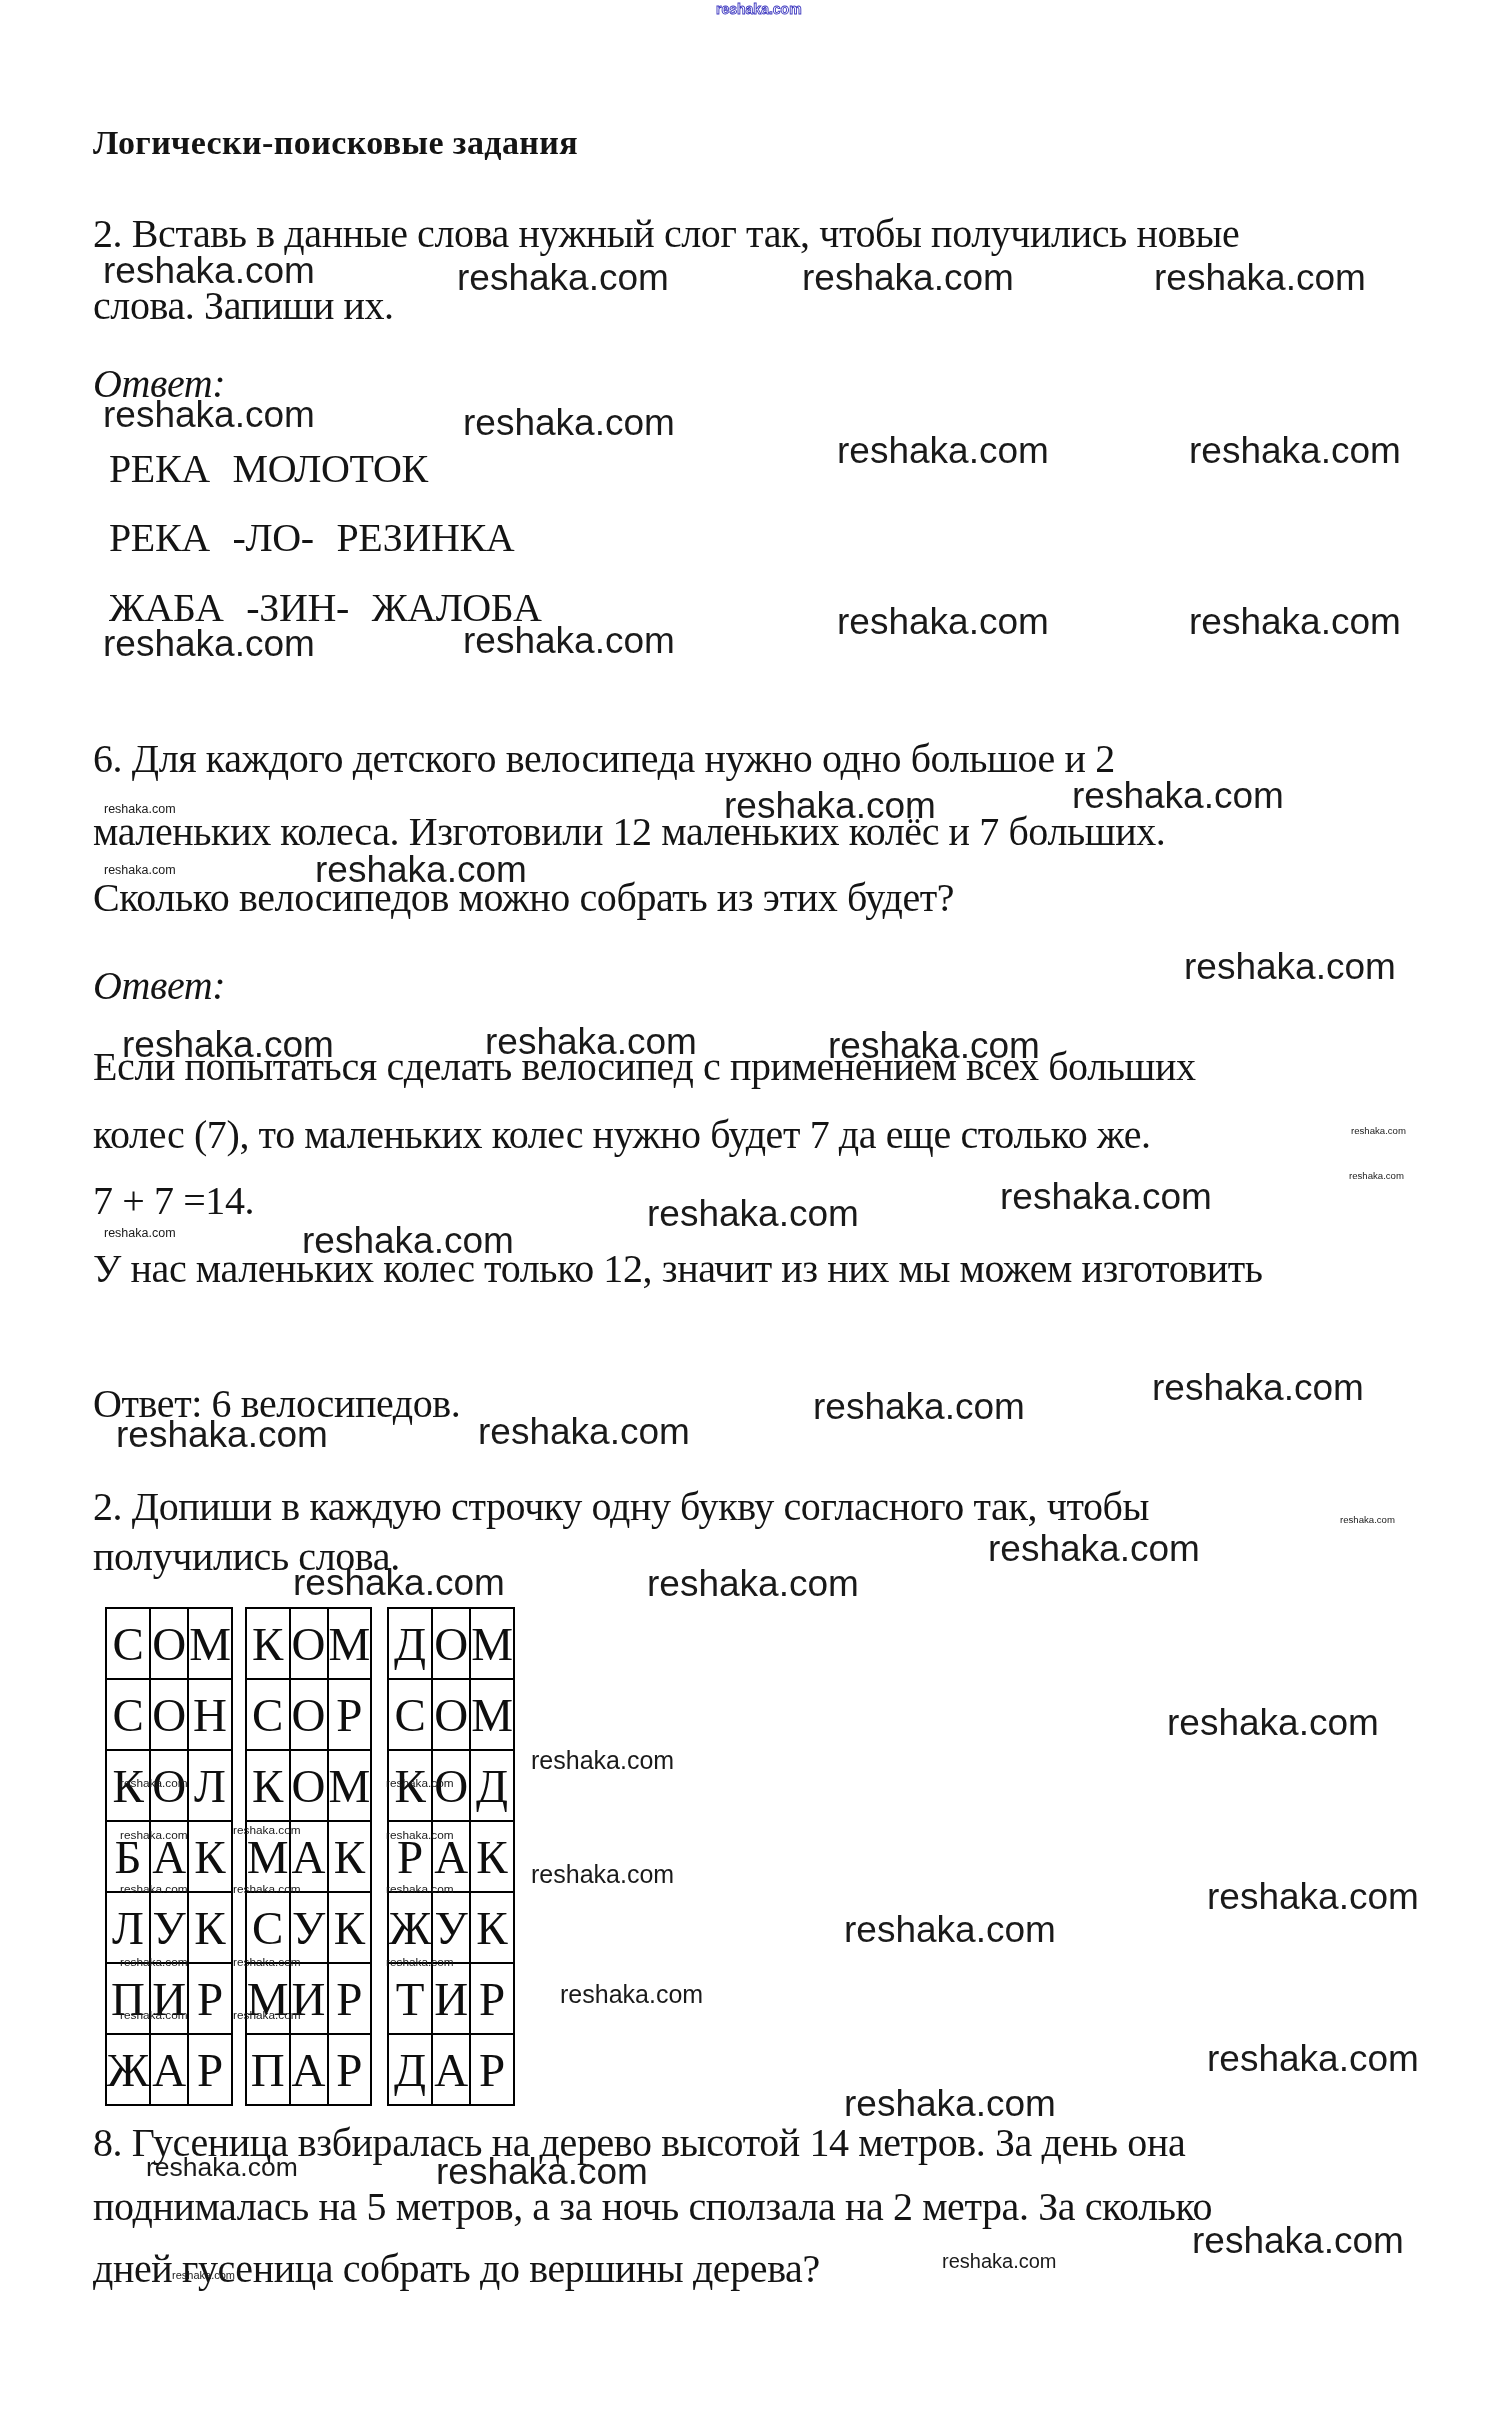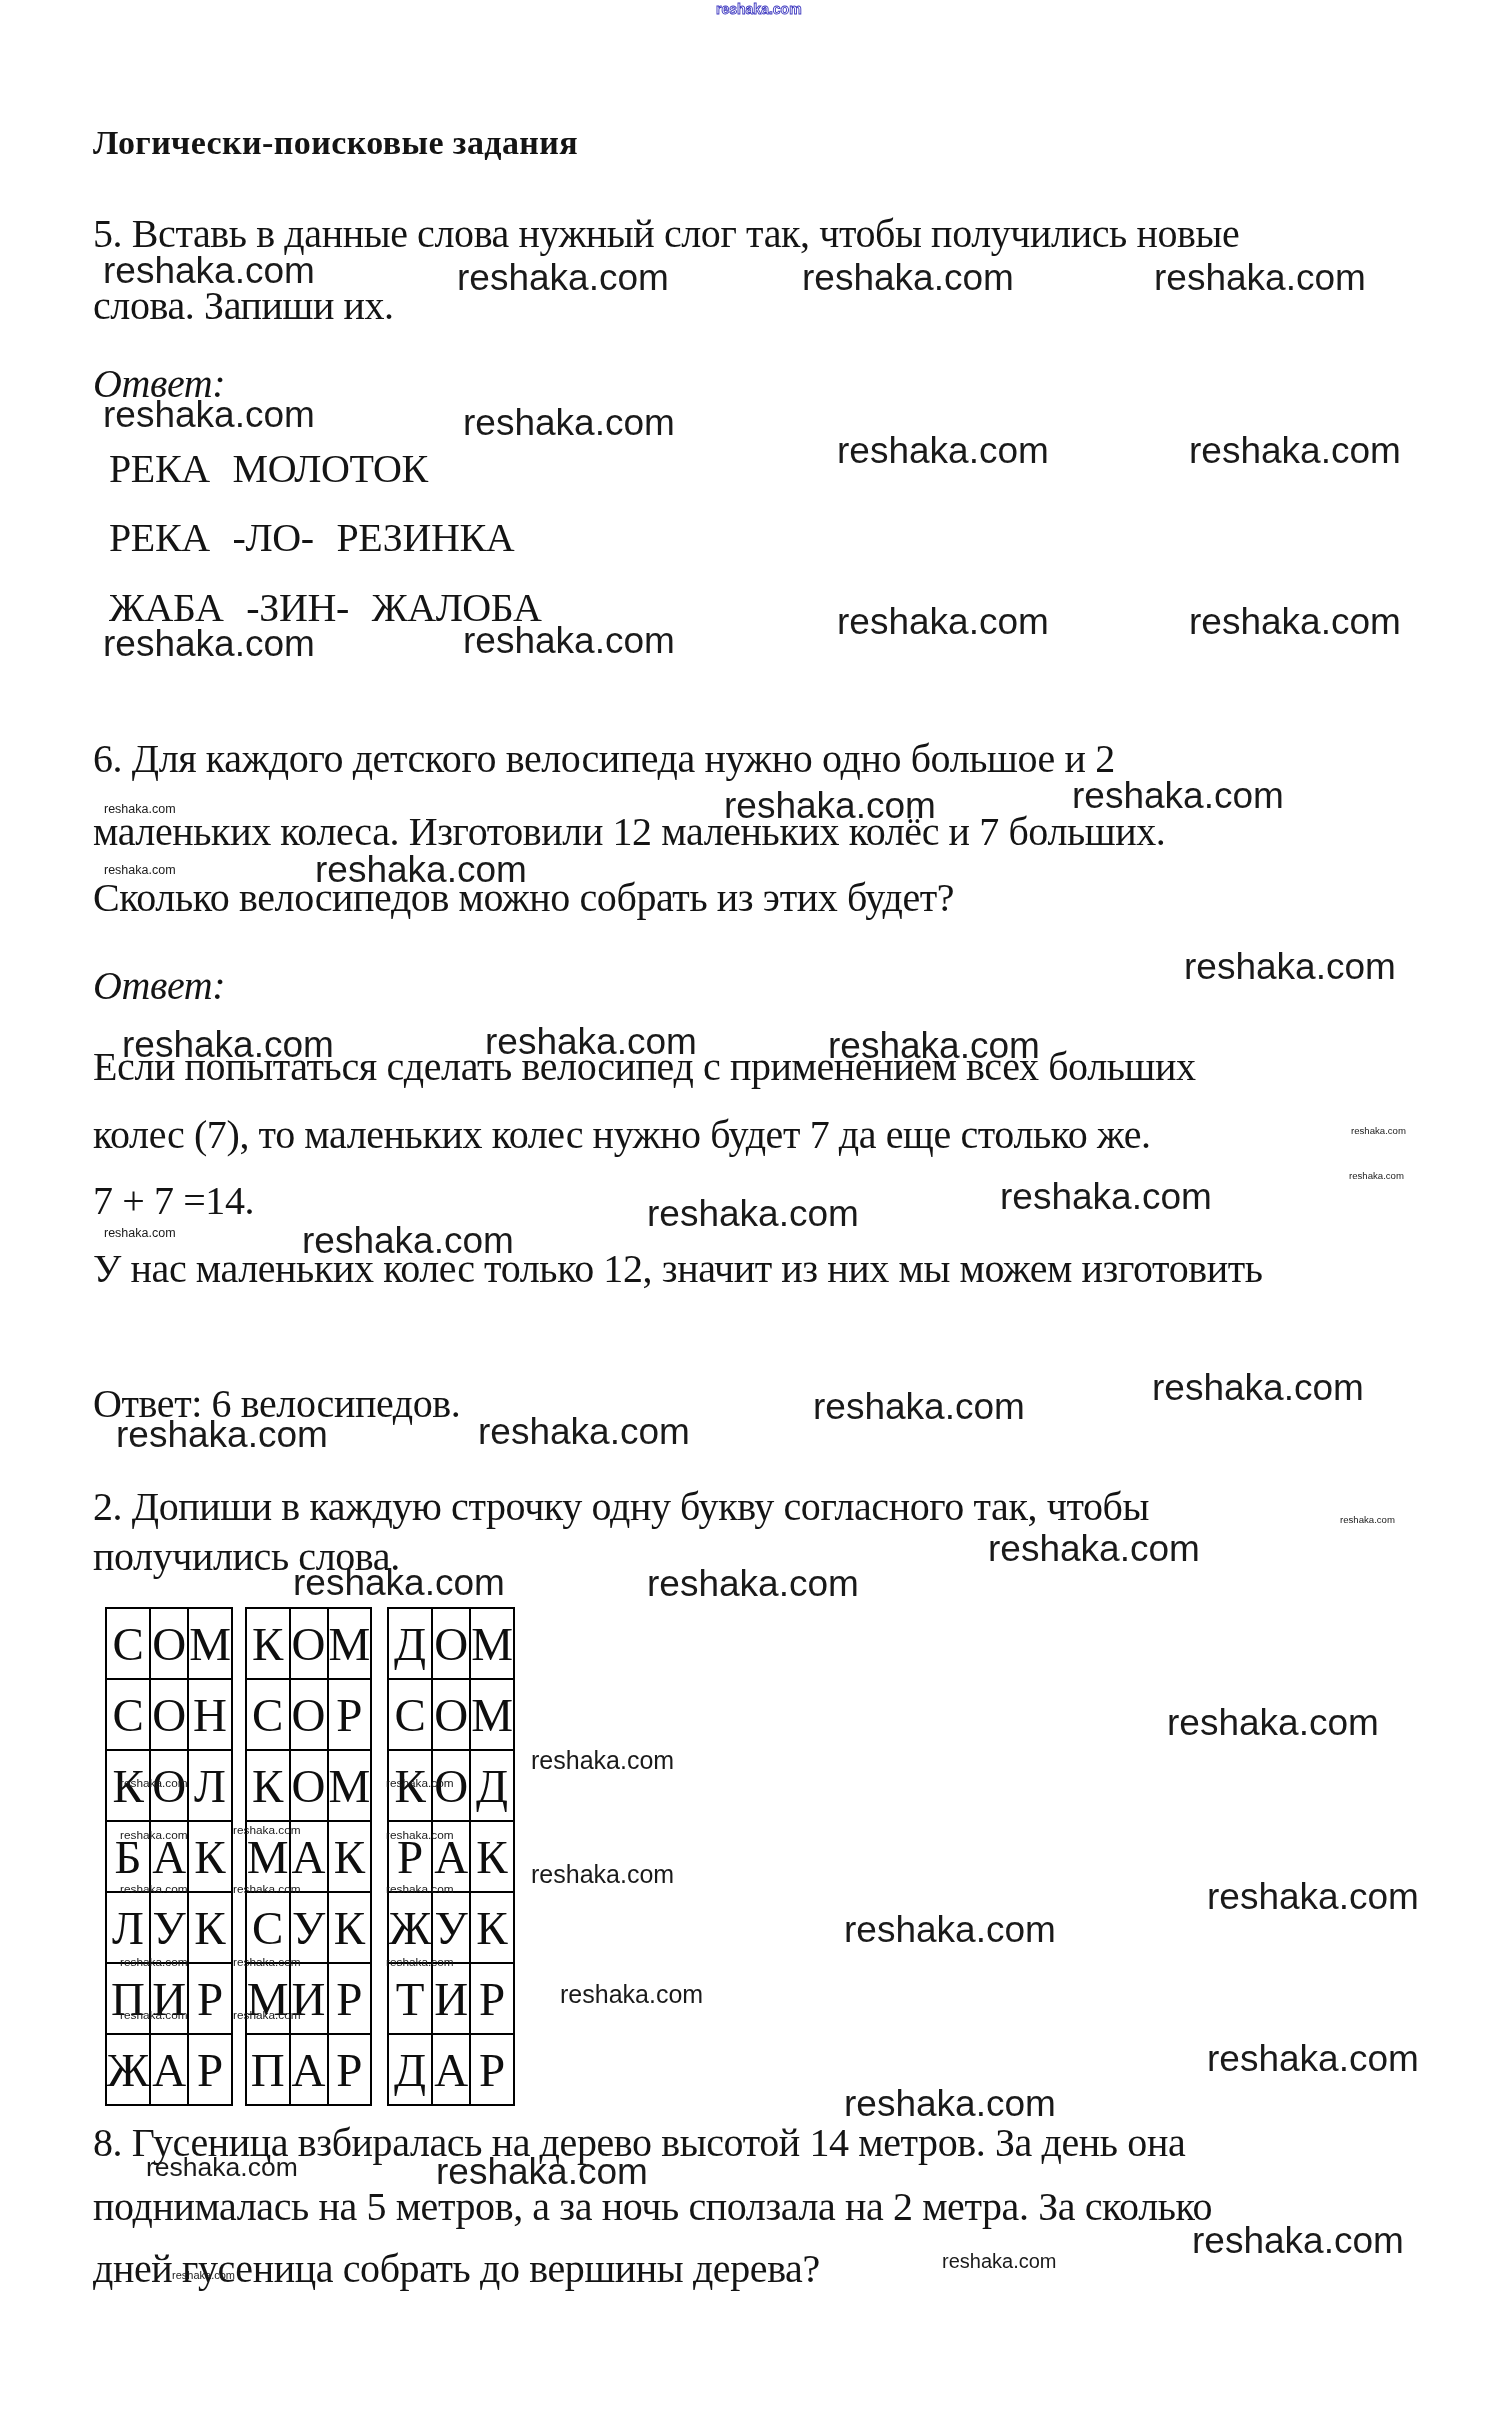--- a/index.html
+++ b/index.html
@@ -76,21 +76,21 @@
   .grid-wrap td.w1{ width:40px; }
   .grid-wrap td.w3{ width:41px; }
 </style>
 </head>
 <body>
 
 <div id="page">
 
   <div class="line heading" style="top:124px">Логически-поисковые задания</div>
 
-  <div class="line" style="top:210px">5. Вставь в данные слова нужный слог так, чтобы получились новые</div>
+  <div class="line" style="top:210px">2. Вставь в данные слова нужный слог так, чтобы получились новые</div>
   <div class="line" style="top:282px">слова. Запиши их.</div>
   <div class="line italic" style="top:360px">Ответ:</div>
   <div class="line caps" style="top:445px;left:109px">РЕКА МОЛОТОК</div>
   <div class="line caps" style="top:514px;left:109px">РЕКА -ЛО- РЕЗИНКА</div>
   <div class="line caps" style="top:584px;left:109px">ЖАБА -ЗИН- ЖАЛОБА</div>
 
   <div class="line" style="top:735px">6. Для каждого детского велосипеда нужно одно большое и 2</div>
   <div class="line" style="top:808px">маленьких колеса. Изготовили 12 маленьких колёс и 7 больших.</div>
   <div class="line" style="top:874px">Сколько велосипедов можно собрать из этих будет?</div>
   <div class="line italic" style="top:962px">Ответ:</div>

